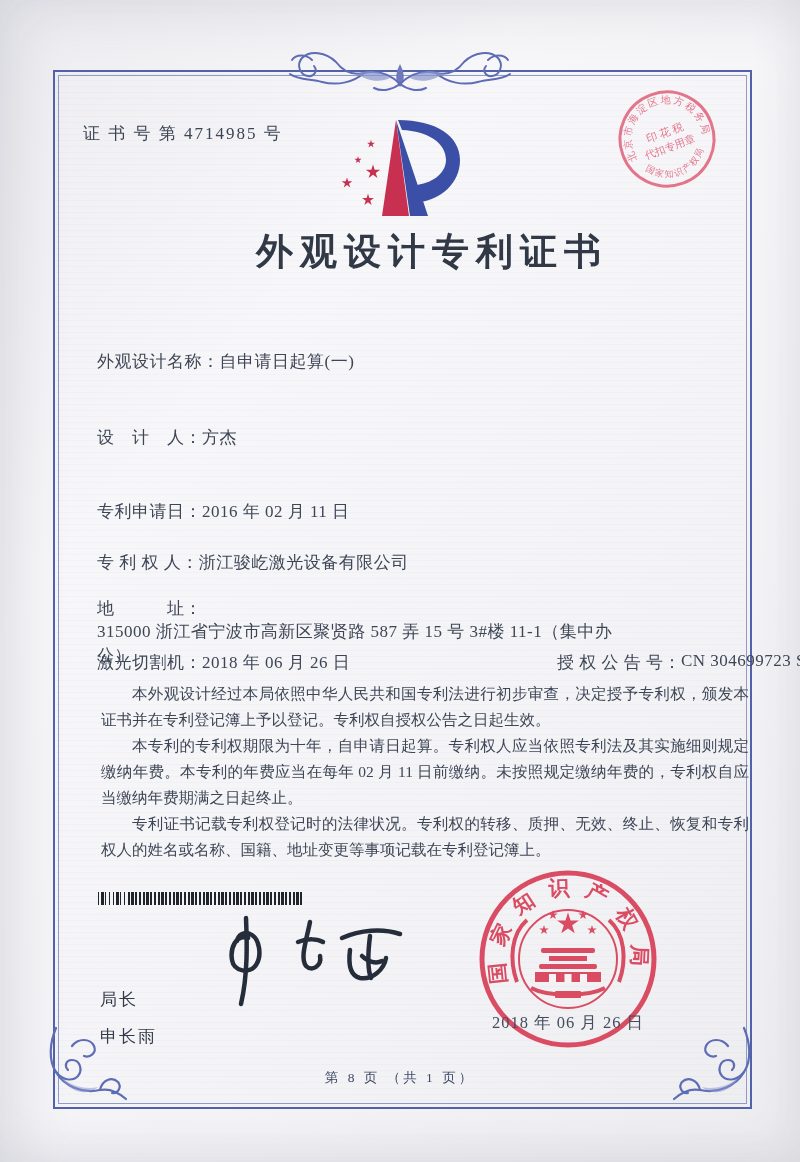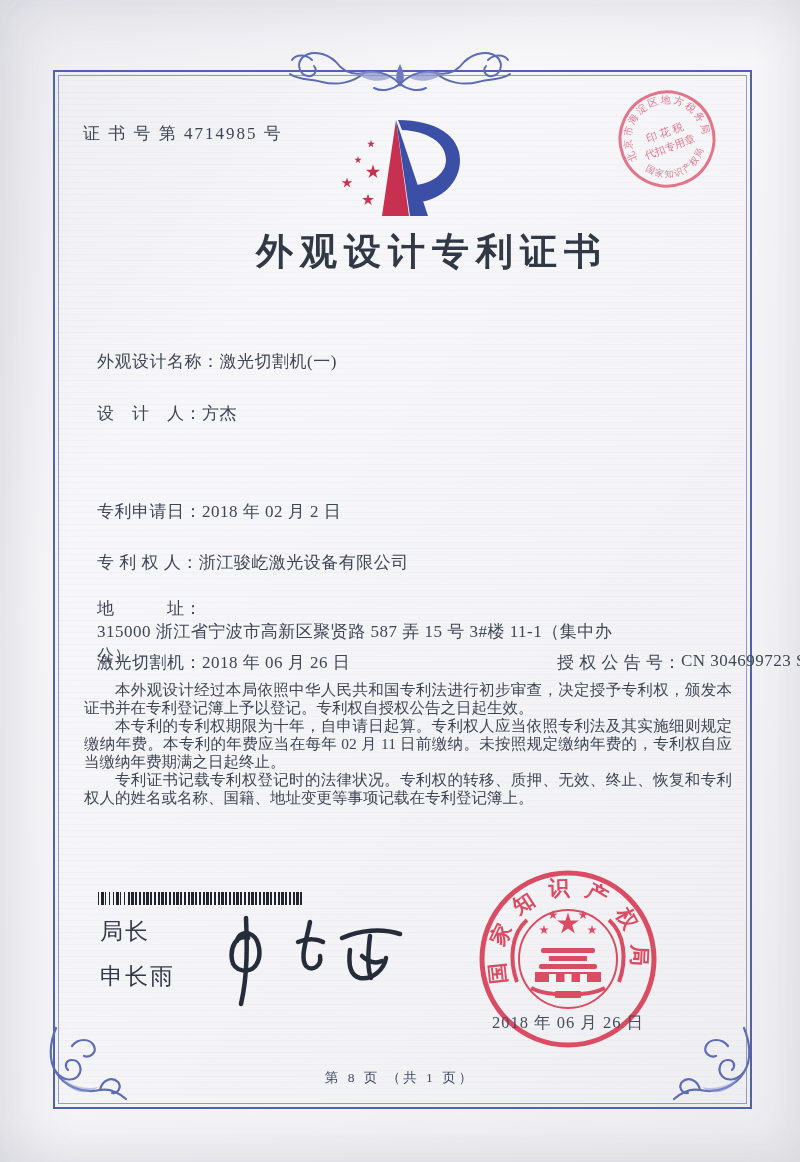--- a/index.html
+++ b/index.html
@@ -27,27 +27,27 @@
   .title{position:absolute;left:0;top:227px;width:100%;text-align:center;
     font-size:37px;font-weight:600;letter-spacing:7px;color:#313947;padding-left:32px;}
   
   .row{position:absolute;left:97px;font-size:17px;letter-spacing:.5px;color:#3e4656;white-space:nowrap;}
   .row .lbl{display:inline-block;vertical-align:top;}
   .row .val{display:inline-block;vertical-align:top;}
   .row-addr{white-space:normal;width:620px;}
   .row-addr .val{width:518px;line-height:24px;}
   .grant-no{position:absolute;left:460px;top:0;}
   
-  .paras{position:absolute;left:84px;top:681px;width:648px;font-size:15.5px;
-    line-height:18px;text-align:justify;color:#3e4656;}
+  .paras{position:absolute;left:101px;top:681px;width:648px;font-size:15.5px;
+    line-height:26px;text-align:justify;color:#3e4656;}
   .paras p{margin:0;text-indent:31px;}
   
   .barcode{position:absolute;left:98px;top:892px;width:204px;height:13px;
     background:repeating-linear-gradient(90deg,#20242b 0 1.5px,transparent 1.5px 3px,#20242b 3px 6px,transparent 6px 7px,#20242b 7px 8.5px,transparent 8.5px 11px,#20242b 11px 12.5px,transparent 12.5px 15px);}
-  .director{position:absolute;left:100px;top:916px;font-size:23px;color:#32394a;}
+  .director{position:absolute;left:100px;top:988px;font-size:17px;color:#32394a;}
   .director div{margin-bottom:14px;letter-spacing:2px;}
   .sig{position:absolute;left:210px;top:908px;}
   .seal{position:absolute;left:473px;top:864px;opacity:.93;}
   .seal-date{position:absolute;left:462px;top:1012px;width:212px;text-align:center;
     font-size:16.5px;color:#454c5c;letter-spacing:1px;z-index:5;}
   .footer{position:absolute;left:0;top:1069px;width:100%;text-align:center;
     font-size:13.5px;letter-spacing:3px;color:#3f4a66;}
 </style>
 </head>
 <body>
@@ -117,27 +117,27 @@
     <text font-size="9" fill="#e26880" letter-spacing="1.4" font-family="Liberation Serif, serif">
       <textPath href="#tsBot">国家知识产权局</textPath>
     </text>
     <text x="55" y="52" text-anchor="middle" font-size="11" fill="#e26880" font-family="Liberation Serif, serif">印 花 税</text>
     <text x="55" y="67" text-anchor="middle" font-size="10.5" fill="#e26880" font-family="Liberation Serif, serif">代扣专用章</text>
   </svg>
 
   <div class="title">外观设计专利证书</div>
 
   <div class="row" style="top:350px">
-    <span class="lbl">外观设计名称：</span><span class="val">激光切割机(一)</span>
-  </div>
-  <div class="row" style="top:402px">
+    <span class="lbl">外观设计名称：</span><span class="val">自申请日起算(一)</span>
+  </div>
+  <div class="row" style="top:426px">
     <span class="lbl">设　计　人：</span><span class="val">方杰</span>
   </div>
   <div class="row" style="top:500px">
-    <span class="lbl">专利申请日：</span><span class="val">2018 年 02 月 2 日</span>
+    <span class="lbl">专利申请日：</span><span class="val">2016 年 02 月 11 日</span>
   </div>
   <div class="row" style="top:551px">
     <span class="lbl">专 利 权 人：</span><span class="val">浙江骏屹激光设备有限公司</span>
   </div>
   <div class="row row-addr" style="top:597px">
     <span class="lbl">地　　　址：</span><span class="val">315000 浙江省宁波市高新区聚贤路 587 弄 15 号 3#楼 11-1（集中办公）</span>
   </div>
   <div class="row" style="top:651px;width:640px">
     <span class="lbl">激光切割机：</span><span class="val">2018 年 06 月 26 日</span>
     <span class="grant-no">

